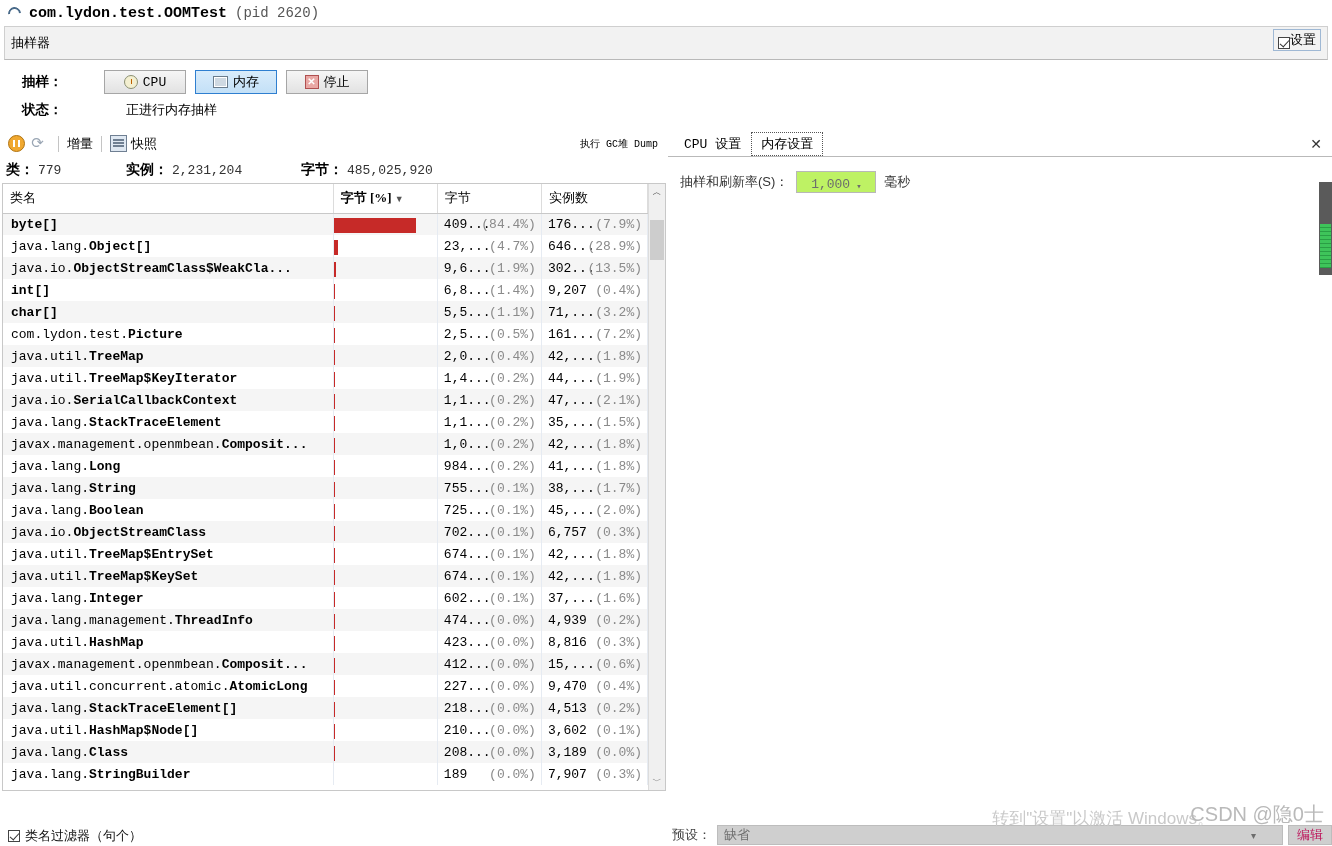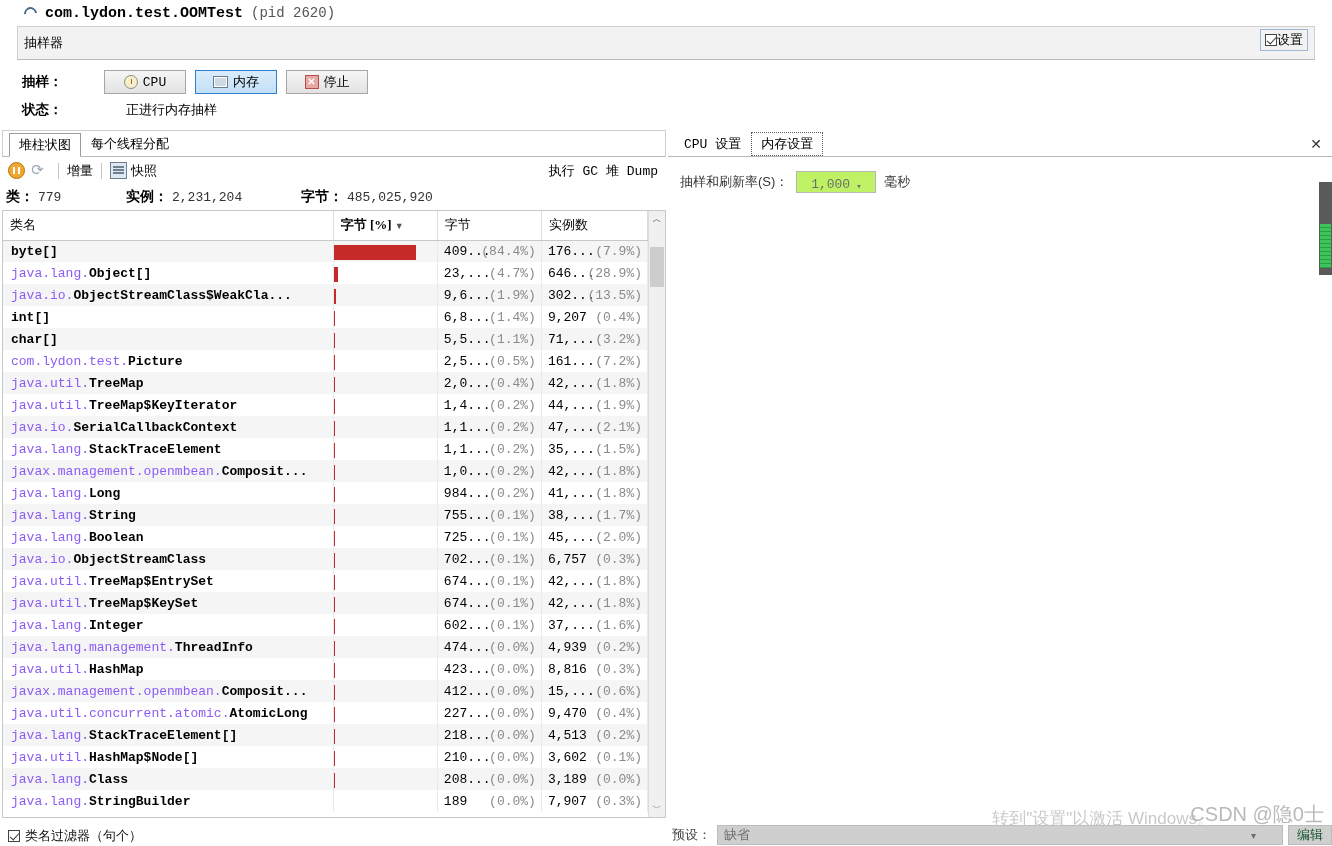--- a/index.html
+++ b/index.html
@@ -9,48 +9,48 @@
     background:#ffffff;
     font-family:"Liberation Sans", sans-serif;
     font-size:13px; color:#000;
     position:relative;
   }
   .mono { font-family:"Liberation Mono", monospace; }
 
   
   #titlebar {
     height:26px; display:flex; align-items:center;
-    padding-left:24px; background:#ffffff;
+    padding-left:8px; background:#ffffff;
   }
   #titlebar .spinner {
     width:13px; height:13px; border-radius:50%;
     border:2.5px solid #4a6b8a; border-right-color:transparent;
     border-bottom-color:transparent; transform:rotate(40deg);
     margin-right:8px; flex:none;
   }
   #title-text {
     font-family:"Liberation Mono", monospace;
     font-size:15px; font-weight:bold; color:#000; letter-spacing:0px;
   }
   #title-pid {
     font-family:"Liberation Mono", monospace;
     font-size:14px; color:#555; margin-left:8px;
   }
 
   
   #sampler-bar {
-    height:26px; margin:0 17px; background:#f2f2f2;
+    height:26px; margin:0 4px; background:#f2f2f2;
     border:1px solid #cfcfcf; border-bottom:1px solid #b9b9b9;
     display:flex; align-items:center; padding:16px 6px;
     position:relative;
   }
   #sampler-label { font-size:13px; color:#000; }
   #settings-check {
     position:absolute; right:6px; top:2px;
-    display:flex; align-items:center; 
+    display:flex; align-items:flex-end; 
     padding:1px 4px; border:1px solid #9fb8d4; background:#f2f2f2;
   }
   .cbox {
     width:12px; height:12px; border:1px solid #444; background:#fff;
     position:relative; flex:none;
   }
   .cbox::after {
     content:""; position:absolute; left:3px; top:0px;
     width:4px; height:8px; border:solid #333; border-width:0 1.6px 1.6px 0;
     transform:rotate(42deg);
@@ -139,22 +139,22 @@
   .tb-sep { width:1px; height:16px; background:#c4c4c4; margin:0 8px; }
   .tb-text { font-size:13px; }
   .ico-snapshot {
     border:1.5px solid #6f7f92; background:#dfe8f2; position:relative;
   }
   .ico-snapshot::after {
     content:""; position:absolute; left:2px; top:3px; right:2px; height:1.5px;
     background:#6f7f92; box-shadow:0 3px 0 #6f7f92, 0 6px 0 #6f7f92;
   }
   #tb-right {
-    position:absolute; right:10px; display:flex; gap:8px;
-    font-size:13px; align-items:flex-start;
+    position:absolute; right:10px; display:flex; gap:0;
+    font-size:10px; align-items:flex-start;
   }
 
   
   #stats-row {
     height:26px; display:flex; align-items:center; padding-left:6px;
     font-size:13.5px;
   }
   .stat { display:flex; align-items:baseline; }
   .stat-k {
     font-weight:bold; font-family:"Liberation Serif", serif; font-size:14px;
@@ -178,21 +178,21 @@
   thead th.sorted { font-weight:bold; font-family:"Liberation Serif", serif; }
   .sort-caret { font-size:9px; color:#555; margin-left:3px; }
   tbody td {
     height:22px; padding:0 6px; font-size:13px; white-space:nowrap;
     overflow:hidden; border-right:1px solid #e6ebf2;
     font-family:"Liberation Mono", monospace;
   }
   tbody tr:nth-child(odd)  { background:#f5f5f5; }
   tbody tr:nth-child(even) { background:#ffffff; }
   td.c-name { padding-left:8px;margin-left:37px; }
-  td.c-name .pkg { color:#8b5cf6; }
+  td.c-name .pkg { color:#000000; }
   td.c-name .cls { font-weight:bold; }
   td.c-bar { padding:0; position:relative; }
   .bar { height:15px; background:#c62a28; margin-top:3px; }
   td.c-num { text-align:left; position:relative; padding-right:4px; }
   .num-v { display:inline-block; }
   .num-p { color:#8a8a8a; position:absolute; right:5px; }
 
   
   #tbl-scroll {
     width:17px; flex:none; background:#f0f0f0; border-left:1px solid #dcdcdc;
@@ -239,21 +239,21 @@
     display:flex; align-items:center; gap:6px; font-size:13px; color:#444;
   }
   #preset-bar .field {
     flex:1; height:20px; background:#cfcfcf; border:1px solid #bdbdbd;
     display:flex; align-items:center; padding:0 6px; color:#6d6d6d;
     position:relative;
   }
   #preset-bar .field .car { position:absolute; right:26px; font-size:10px; }
   #preset-bar .edit-btn {
     height:20px; padding:0 8px; background:#cfcfcf; border:1px solid #bdbdbd;
-    display:flex; align-items:center; color:#14532d; margin-left:-1px;
+    display:flex; align-items:center; color:#be185d; margin-left:-1px;
   }
 
   
   #watermark {
     position:absolute; right:118px; bottom:16px; text-align:left;
     color:#c9c9c9; pointer-events:none; user-select:none;
   }
   #wm-title { font-size:24px; line-height:28px; }
   #wm-sub  { font-size:17px; line-height:22px; }
   #csdn-mark {
@@ -297,28 +297,20 @@
   <div class="ctrl-row">
     <span class="ctrl-key">状态：</span>
     <span id="status-text">正进行内存抽样</span>
   </div>
 </div>
 
 <div id="panes">
 
   <div id="left-pane">
 
-    <div class="tabstrip" id="left-tabstrip">
-      <div class="tab active">
-        <span>堆柱状图</span>
-      </div>
-      <div class="tab">
-        <span>每个线程分配</span>
-      </div>
-    </div>
 
     <div id="left-toolbar">
       <span class="tb-ico ico-pause"></span>
       <span class="tb-ico ico-refresh">⟳</span>
       <span class="tb-sep"></span>
       <span class="tb-text">增量</span>
       <span class="tb-sep"></span>
       <span class="tb-ico ico-snapshot"></span>
       <span class="tb-text">快照</span>
       <span id="tb-right">

